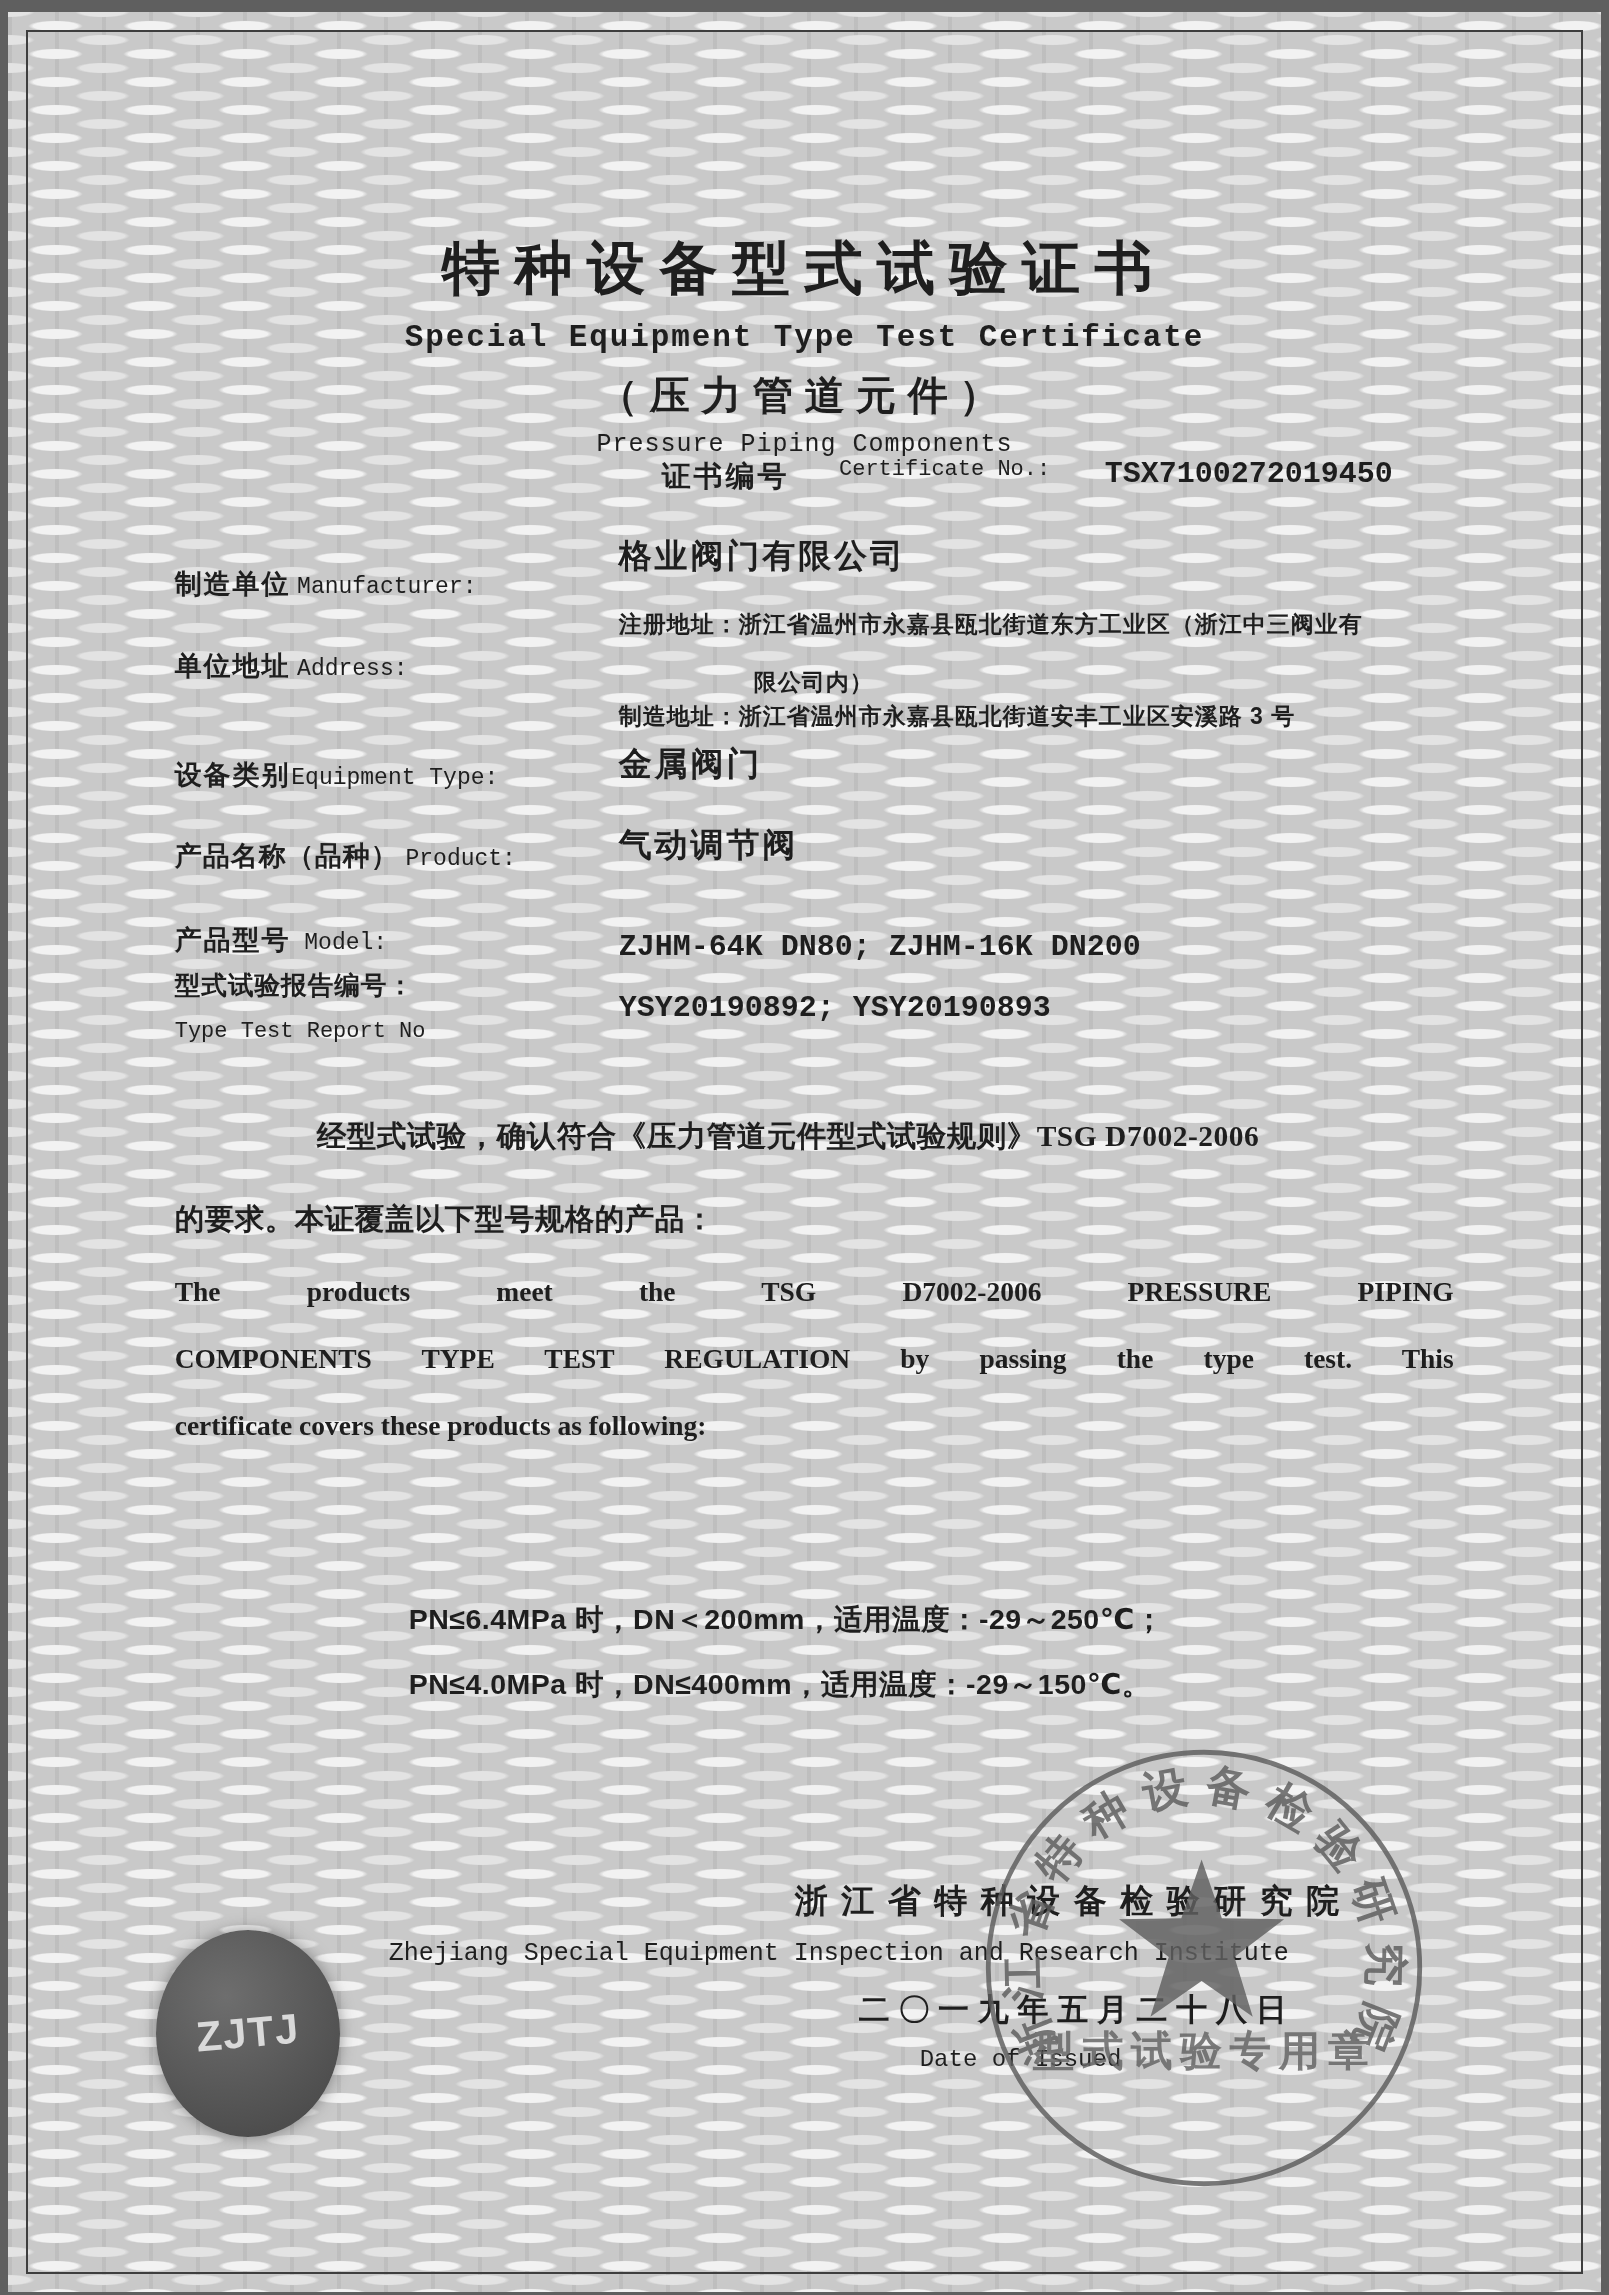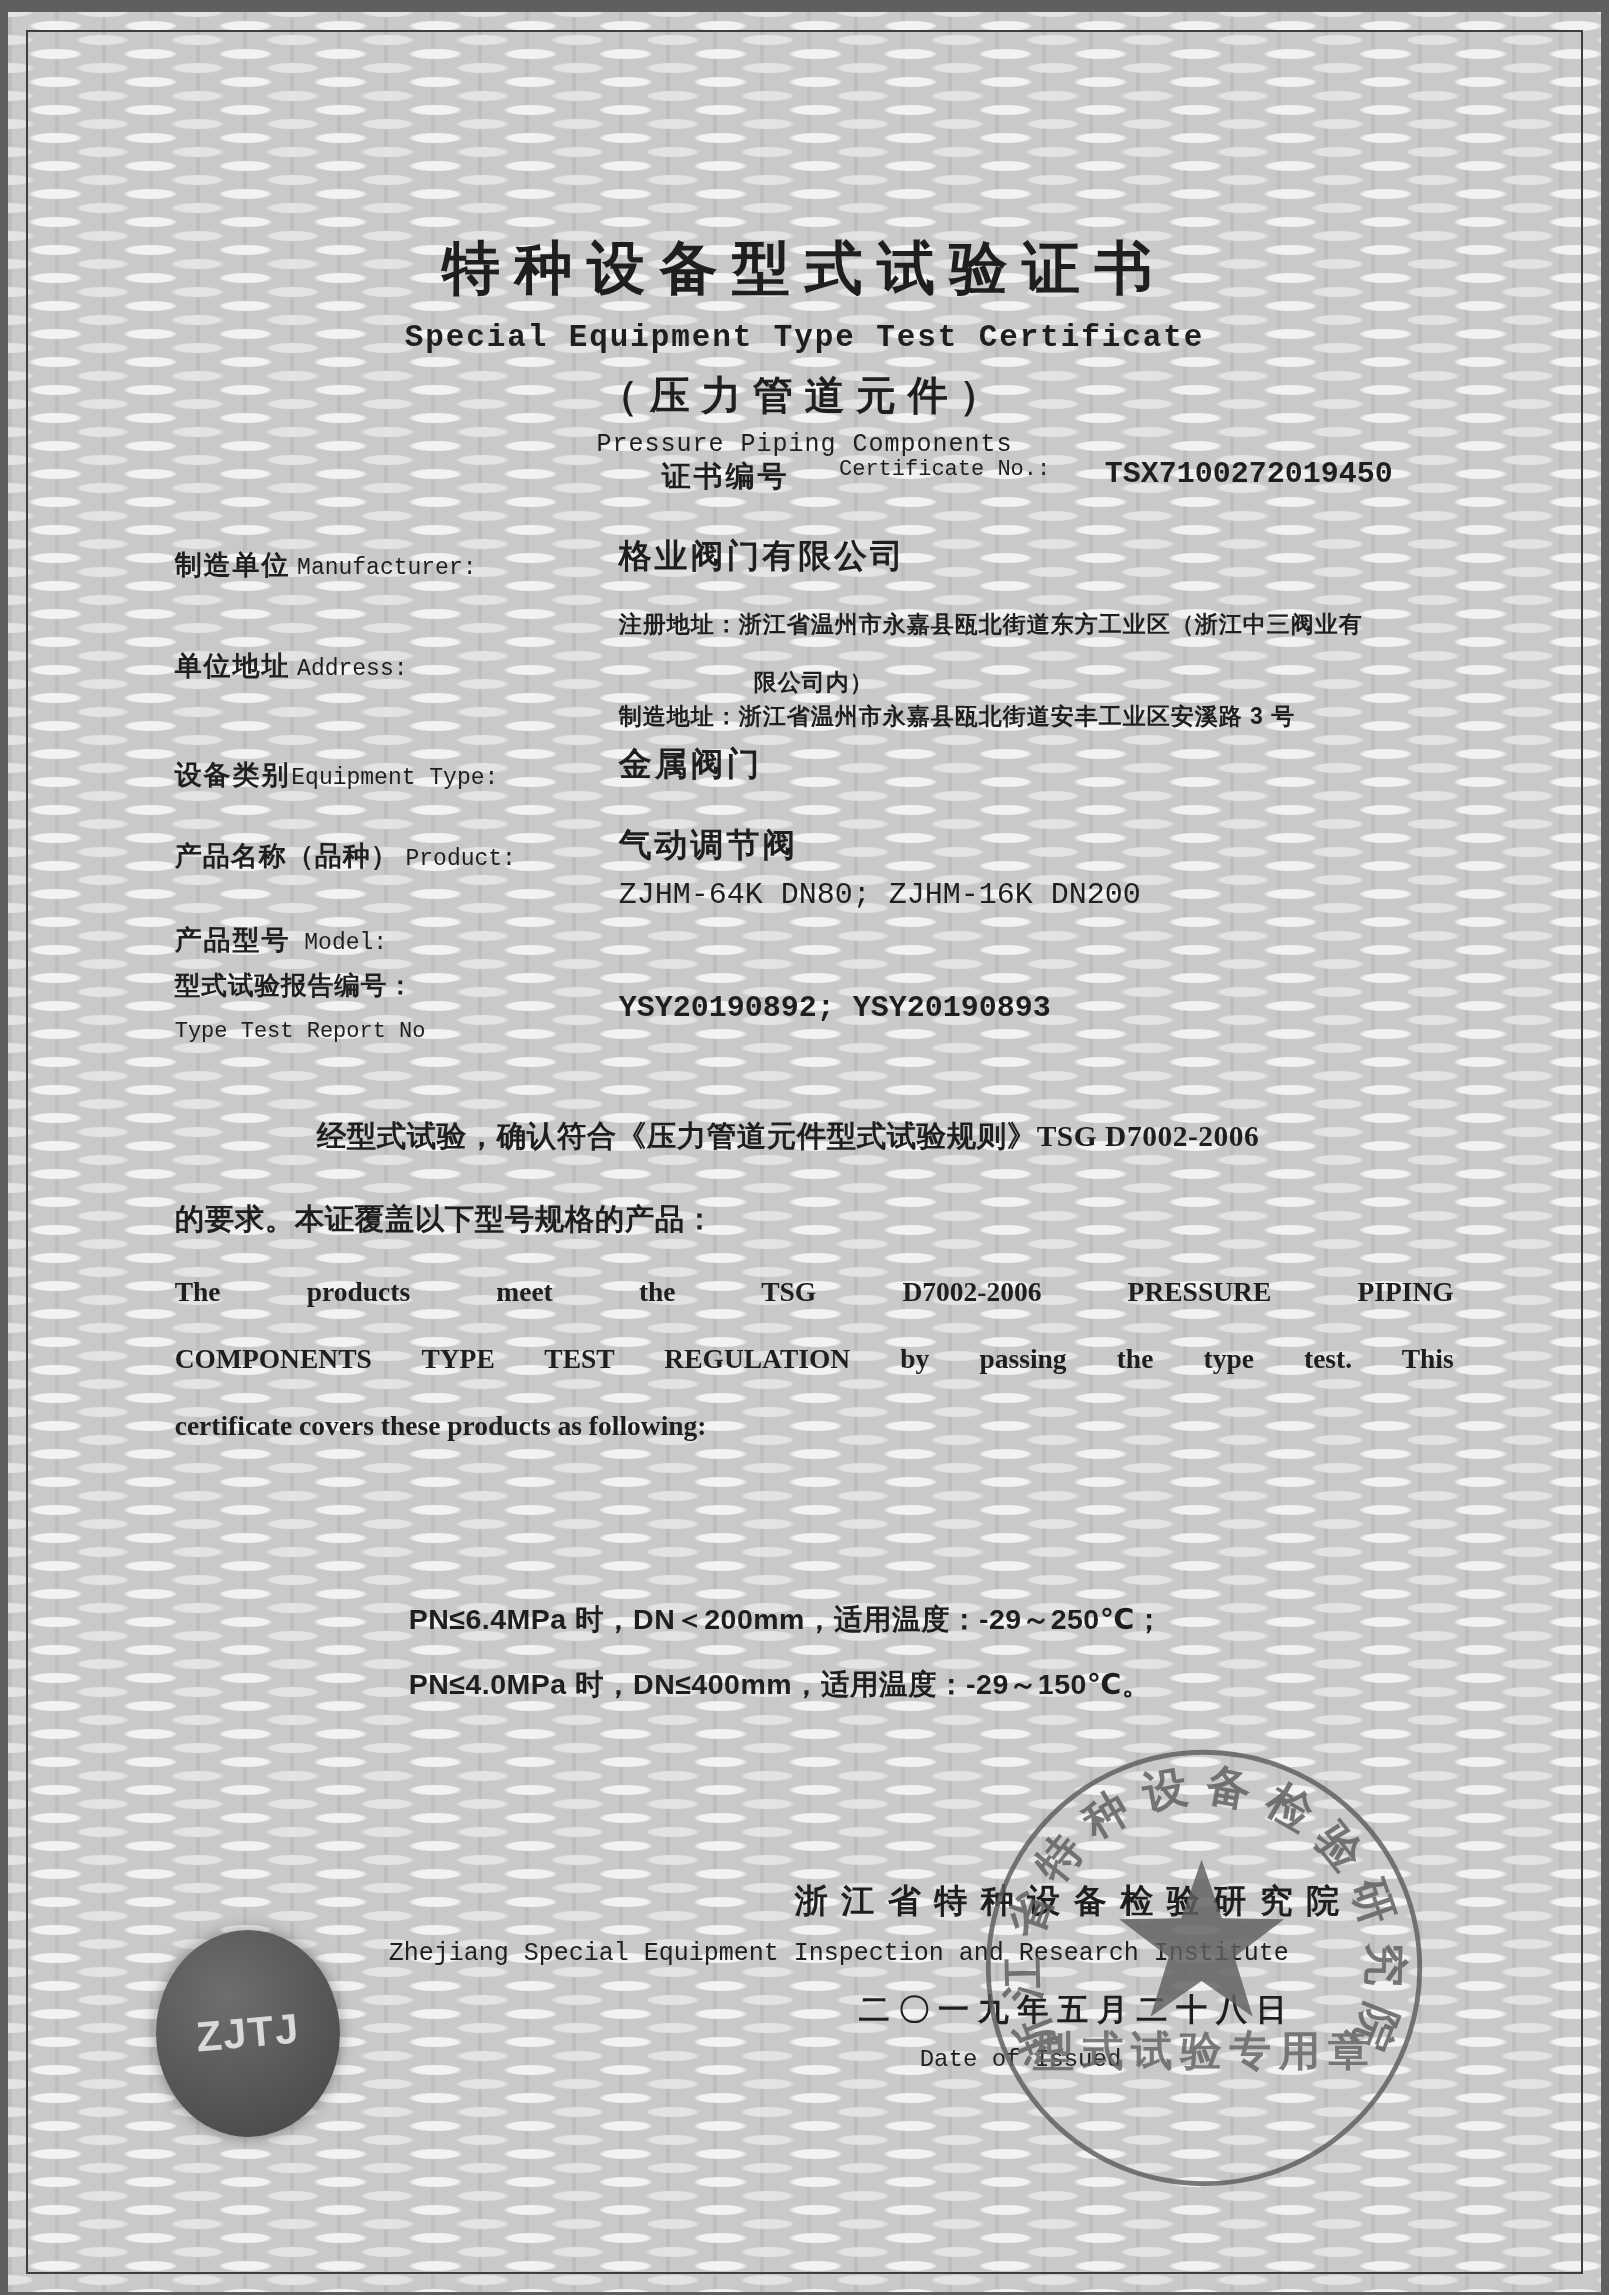--- a/index.html
+++ b/index.html
@@ -52,21 +52,21 @@
   <div class="abs ctr zh" style="top:318px;font-size:40px;letter-spacing:11.6px;">（压力管道元件）</div>
   <div class="abs ctr mono" style="top:270px;font-size:31px;letter-spacing:1.9px;font-weight:600;">Special Equipment Type Test Certificate</div>
   <div class="abs ctr mono" style="top:380px;font-size:25px;letter-spacing:1px;">Pressure Piping Components</div>
 
   <div class="abs certline" style="left:654px;top:445px;">
     <span class="zh" style="font-size:29px;letter-spacing:2.9px;">证书编号</span>
     <span class="mono" style="font-size:22px;margin-left:7.7px;margin-right:12.6px;">Certificate No.:</span>
     <span class="mono" style="font-size:30px;font-weight:600;">TSX7100272019450</span>
   </div>
 
-  <div class="abs row-label" style="left:167px;top:535px;">
+  <div class="abs row-label" style="left:167px;top:554px;">
     <span class="zh" style="font-size:27px;letter-spacing:1.9px;">制造单位</span>
     <span class="mono" style="font-size:23px;margin-left:6.8px;">Manufacturer:</span>
   </div>
   <div class="abs zh" style="left:611px;top:522px;font-size:33px;letter-spacing:2.9px;">格业阀门有限公司</div>
 
   <div class="abs row-label" style="left:167px;top:636px;">
     <span class="zh" style="font-size:27px;letter-spacing:1.9px;">单位地址</span>
     <span class="mono" style="font-size:23px;margin-left:6.8px;">Address:</span>
   </div>
   <div class="abs zhm" style="left:611px;top:597px;font-size:23px;letter-spacing:1px;">注册地址：浙江省温州市永嘉县瓯北街道东方工业区（浙江中三阀业有</div>
@@ -82,21 +82,21 @@
   <div class="abs row-label" style="left:167px;top:826px;">
     <span class="zh" style="font-size:27px;letter-spacing:1px;">产品名称（品种）</span>
     <span class="mono" style="font-size:23px;margin-left:6.8px;">Product:</span>
   </div>
   <div class="abs zh" style="left:611px;top:811px;font-size:33px;letter-spacing:2.9px;">气动调节阀</div>
 
   <div class="abs row-label" style="left:167px;top:910px;">
     <span class="zh" style="font-size:27px;letter-spacing:1.9px;">产品型号</span>
     <span class="mono" style="font-size:23px;margin-left:14px;">Model:</span>
   </div>
-  <div class="abs mono" style="left:611px;top:866px;font-size:30px;font-weight:400;">ZJHM-64K DN80; ZJHM-16K DN200</div>
+  <div class="abs mono" style="left:611px;top:918px;font-size:30px;font-weight:700;">ZJHM-64K DN80; ZJHM-16K DN200</div>
 
   <div class="abs zh" style="left:167px;top:956px;font-size:25.6px;letter-spacing:1px;">型式试验报告编号：</div>
   <div class="abs mono" style="left:167px;top:1007px;font-size:22px;">Type Test Report No</div>
   <div class="abs mono" style="left:611px;top:979px;font-size:30px;font-weight:600;">YSY20190892; YSY20190893</div>
 
   <div class="abs serif" style="left:309px;top:1105px;font-size:29.5px;font-weight:600;letter-spacing:0.5px;">经型式试验，确认符合《压力管道元件型式试验规则》TSG D7002-2006</div>
   <div class="abs serif" style="left:167px;top:1188px;font-size:29.5px;font-weight:600;letter-spacing:0.5px;">的要求。本证覆盖以下型号规格的产品：</div>
   <div class="abs serif just" style="left:167px;top:1264px;width:1279px;font-size:27.5px;font-weight:700;">The products meet the TSG D7002-2006 PRESSURE PIPING</div>
   <div class="abs serif just" style="left:167px;top:1331px;width:1279px;font-size:27.5px;font-weight:700;">COMPONENTS TYPE TEST REGULATION by passing the type test. This</div>
   <div class="abs serif" style="left:167px;top:1398px;font-size:27.5px;font-weight:700;">certificate covers these products as following:</div>

